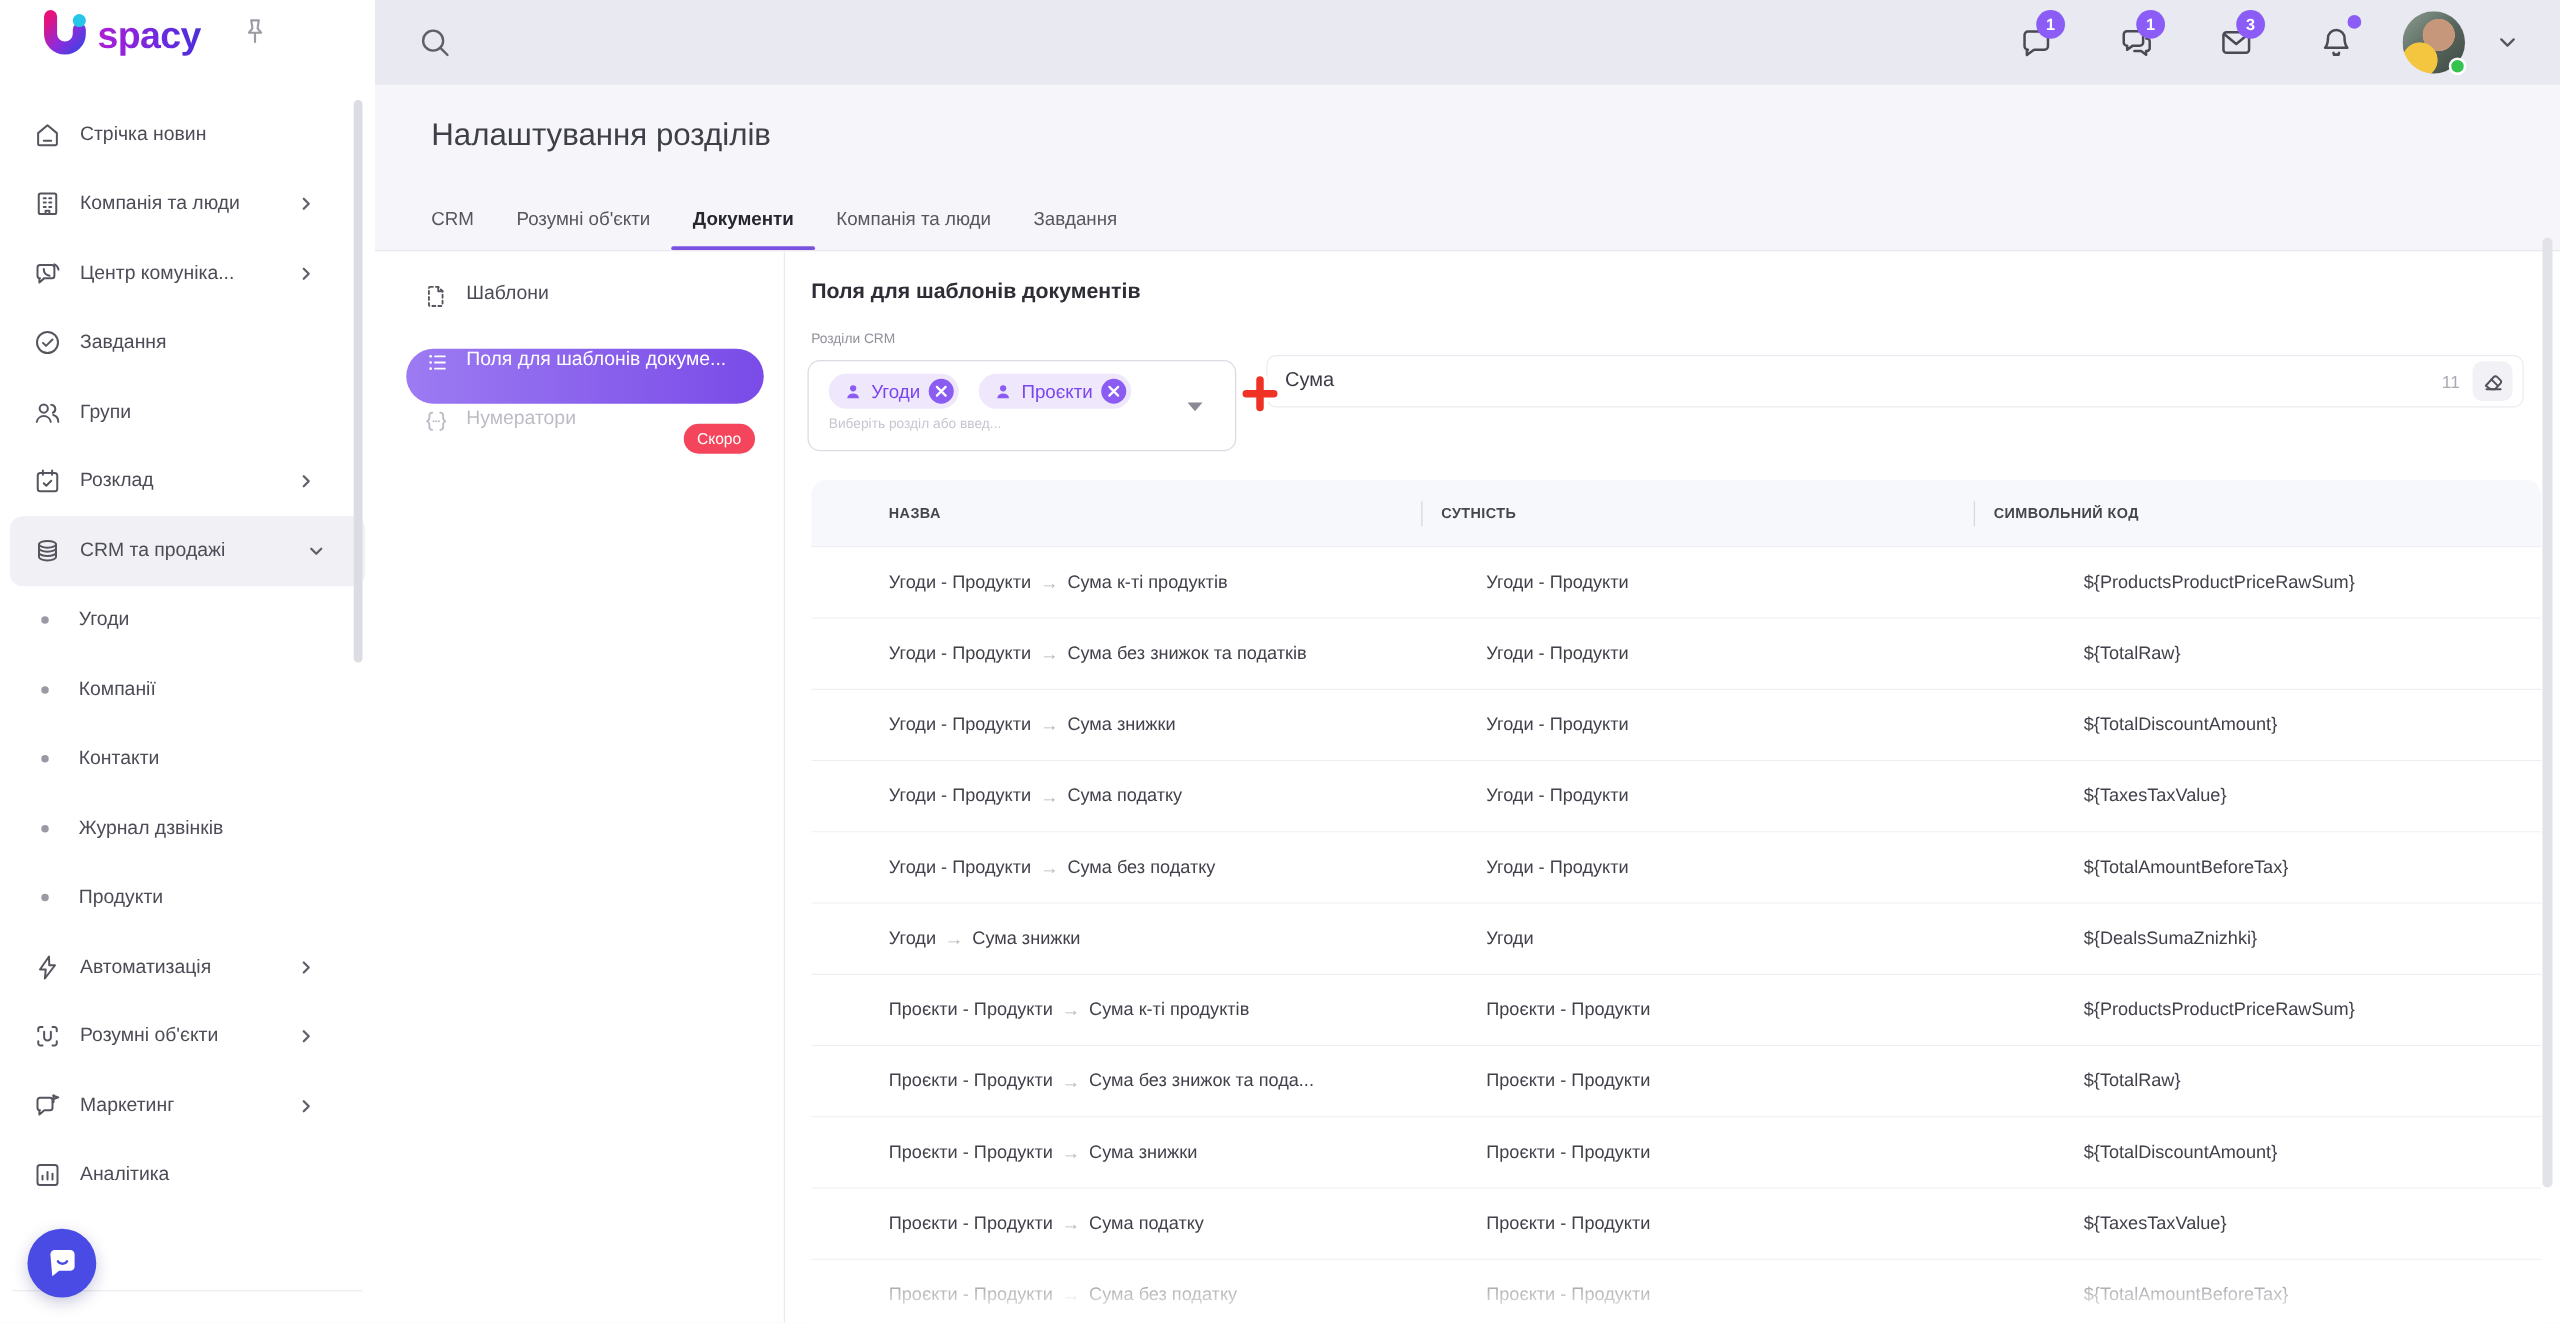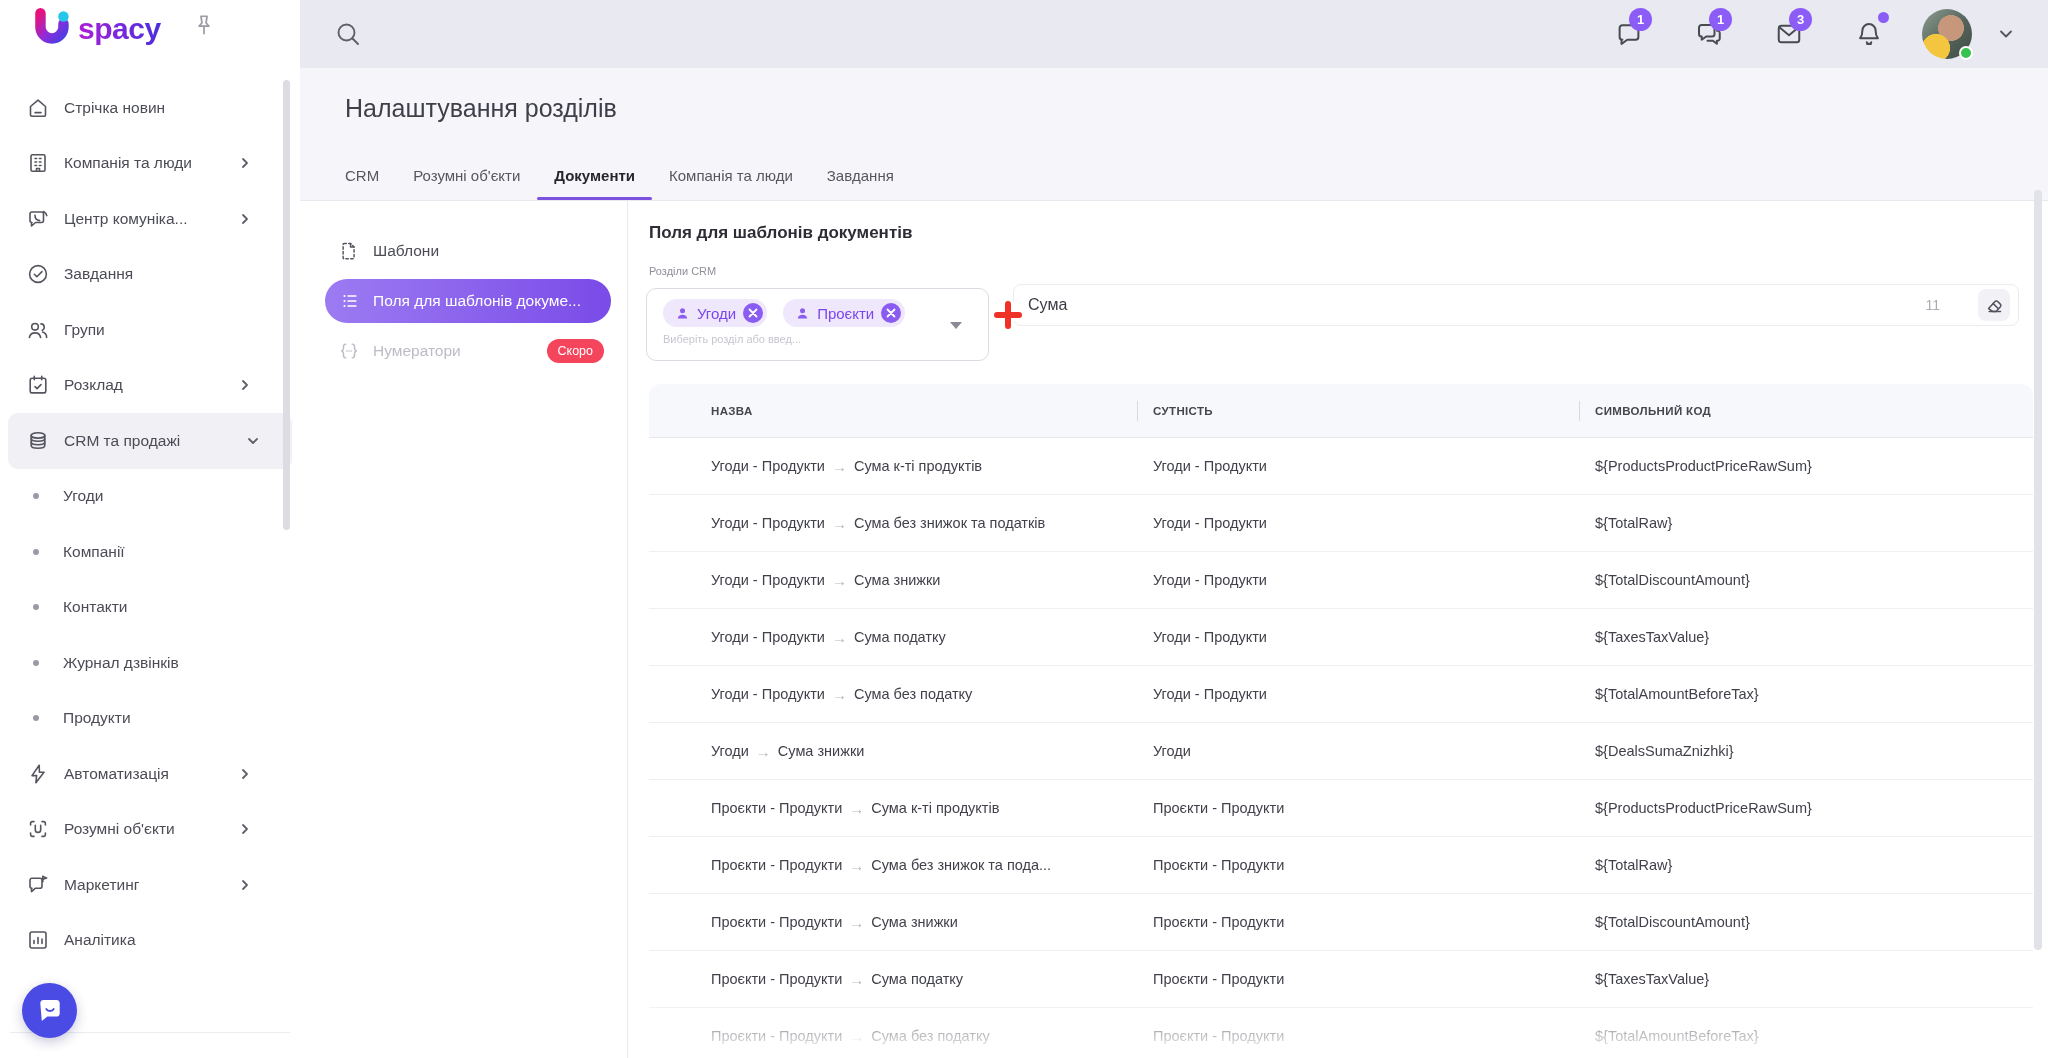--- a/index.html
+++ b/index.html
@@ -46,21 +46,21 @@
   .content { position:absolute; left:300px; right:0; top:68px; bottom:0; }
   .page-title { position:absolute; left:45px; top:26px; font-size:25px; font-weight:500; color:#3F3F49; }
   .tabs { position:absolute; left:28px; top:82px; height:50px; display:flex; }
   .tab { position:relative; padding:0 17px; display:flex; align-items:center; font-size:15px; color:#56565F; cursor:pointer; }
   .tab.active { color:#26262E; font-weight:700; }
   .tab.active::after { content:""; position:absolute; left:0; right:0; bottom:0; height:3.5px; border-radius:3px; background:#7B52E0; }
   .page-scroll { position:absolute; right:6px; top:122px; width:8px; height:760px; border-radius:4px; background:#E2E2E9; z-index:9; }
 
   .workarea { position:absolute; left:0; right:0; top:132px; bottom:0; background:#fff; border-top:1px solid #E8E8EE; }
   .subnav { position:absolute; left:0; top:0; bottom:0; width:328px; border-right:1px solid #E9E9EF; padding-top:25px; }
-  .subnav-item { position:relative; height:50px; display:flex; align-items:center; padding-left:38px; font-size:15.5px; color:#4C4C56; cursor:pointer; }
+  .subnav-item { position:relative; height:50px; display:flex; align-items:flex-start; padding-left:38px; font-size:15.5px; color:#4C4C56; cursor:pointer; }
   .subnav-item .sicon { width:22px; height:22px; margin-right:13px; color:#55555F; flex:0 0 auto; }
   .subnav-item.selected { height:44px; margin:3px 0 3px 25px; width:286px; padding-left:14px; border-radius:22px; color:#fff;
     background:linear-gradient(90deg,#9C7BF2 0%,#7A4BE8 100%); font-weight:500; }
   .subnav-item.selected .sicon { color:#fff; margin-right:12px; }
   .subnav-item.selected .lbl { white-space:nowrap; overflow:hidden; text-overflow:ellipsis; max-width:228px; }
   .subnav-item.disabled { color:#BCBCC6; cursor:default; }
   .subnav-item.disabled .sicon { color:#BCBCC6; }
   .soon { position:absolute; right:23px; top:50%; transform:translateY(-50%); background:#F5455C; color:#fff; font-size:12.5px; font-weight:500; padding:5px 11px; border-radius:13px; }
 
   .main { position:absolute; left:329px; right:0; top:0; bottom:0; }
@@ -68,35 +68,35 @@
   .field-label { position:absolute; left:20px; top:64px; font-size:11px; color:#90909B; }
   .select { position:absolute; left:17px; top:87px; width:343px; height:73px; background:#fff; border:1px solid #DBDBE3; border-radius:10px; cursor:pointer; }
   .chips { position:absolute; left:16px; top:10px; display:flex; gap:16px; }
   .chip { height:28px; display:flex; align-items:center; gap:7px; background:#EFE8FD; border-radius:14px; padding:0 4px 0 12px; color:#7B45EE; font-size:15px; cursor:pointer; }
   .chip .person { width:15px; height:15px; color:#8A5CF2; }
   .chip-x { width:20px; height:20px; border-radius:50%; background:#8A5CF2; display:flex; align-items:center; justify-content:center; cursor:pointer; flex:0 0 auto; }
   .sel-ph { position:absolute; left:16px; top:44px; width:250px; border:none; outline:none; font-size:11px; color:#1d4ed8; background:transparent; font-family:Liberation Sans, sans-serif; }
   .sel-ph::placeholder { color:#C6C6D0; }
   .caret { position:absolute; right:26px; top:33px; width:0; height:0; border-left:6.5px solid transparent; border-right:6.5px solid transparent; border-top:7px solid #8A8A94; cursor:pointer; }
   .plus-btn { position:absolute; left:360px; top:95px; width:38px; height:38px; z-index:3; cursor:pointer; background:none; border:none; }
-  .search-field { position:absolute; left:384px; top:83px; width:1006px; height:42px; background:#fff; border:1px solid #EBEBF1; border-radius:8px; display:flex; align-items:center; padding:0 8px 0 14px;gap:28px; }
+  .search-field { position:absolute; left:384px; top:83px; width:1006px; height:42px; background:#fff; border:1px solid #EBEBF1; border-radius:8px; display:flex; align-items:center; padding:0 8px 0 14px; }
   .search-field input { flex:1; border:none; outline:none; font-size:16px; color:#3B3B45; font-family:inherit; background:transparent; }
   .result-count { font-size:14px; color:#ABABB5; margin-right:10px; }
   .erase-btn { width:32px; height:32px; border-radius:8px; background:#F2F2F6; border:none; display:flex; align-items:center; justify-content:center; color:#51515B; cursor:pointer; flex:0 0 auto; }
 
   
   .table { position:absolute; left:20px; top:183px; width:1384px; }
   .thead { display:flex; height:54px; background:#F7F8FB; border-radius:12px 12px 0 0; border-bottom:1px solid #E7E7EE; align-items:center;text-align:center; }
   .thead .cell { font-size:11.5px; font-weight:700; letter-spacing:.35px; color:#45454E; }
   .cell { position:relative; height:100%; display:flex; align-items:center; }
   .c1 { width:488px; padding-left:62px; }
   .c2 { width:442px; padding-left:16px; }
   .c3 { flex:1; padding-left:16px; }
   .thead .c2::before, .thead .c3::before { content:""; position:absolute; left:0; top:17px; width:1px; height:20px; background:#D8D8E0; }
-  .trow { display:flex; height:57px; border-bottom:1px solid #EFEFF3; font-size:14.5px; color:#41414B; background:#fff; }
+  .trow { display:flex; height:57px; border-bottom:1px solid #EFEFF3; font-size:14.5px; color:#41414B; background:#fff;gap:36px; }
   .arrow { color:#B6B6C0; margin:0 7px; font-size:15px; }
   .fade { position:absolute; left:0; right:0; bottom:0; height:62px; background:linear-gradient(180deg, rgba(255,255,255,0) 0%, rgba(255,255,255,.93) 90%); pointer-events:none; z-index:4; }
 
   svg { display:block; }
 </style>
 </head>
 <body>
 
 <div class="app">
 

